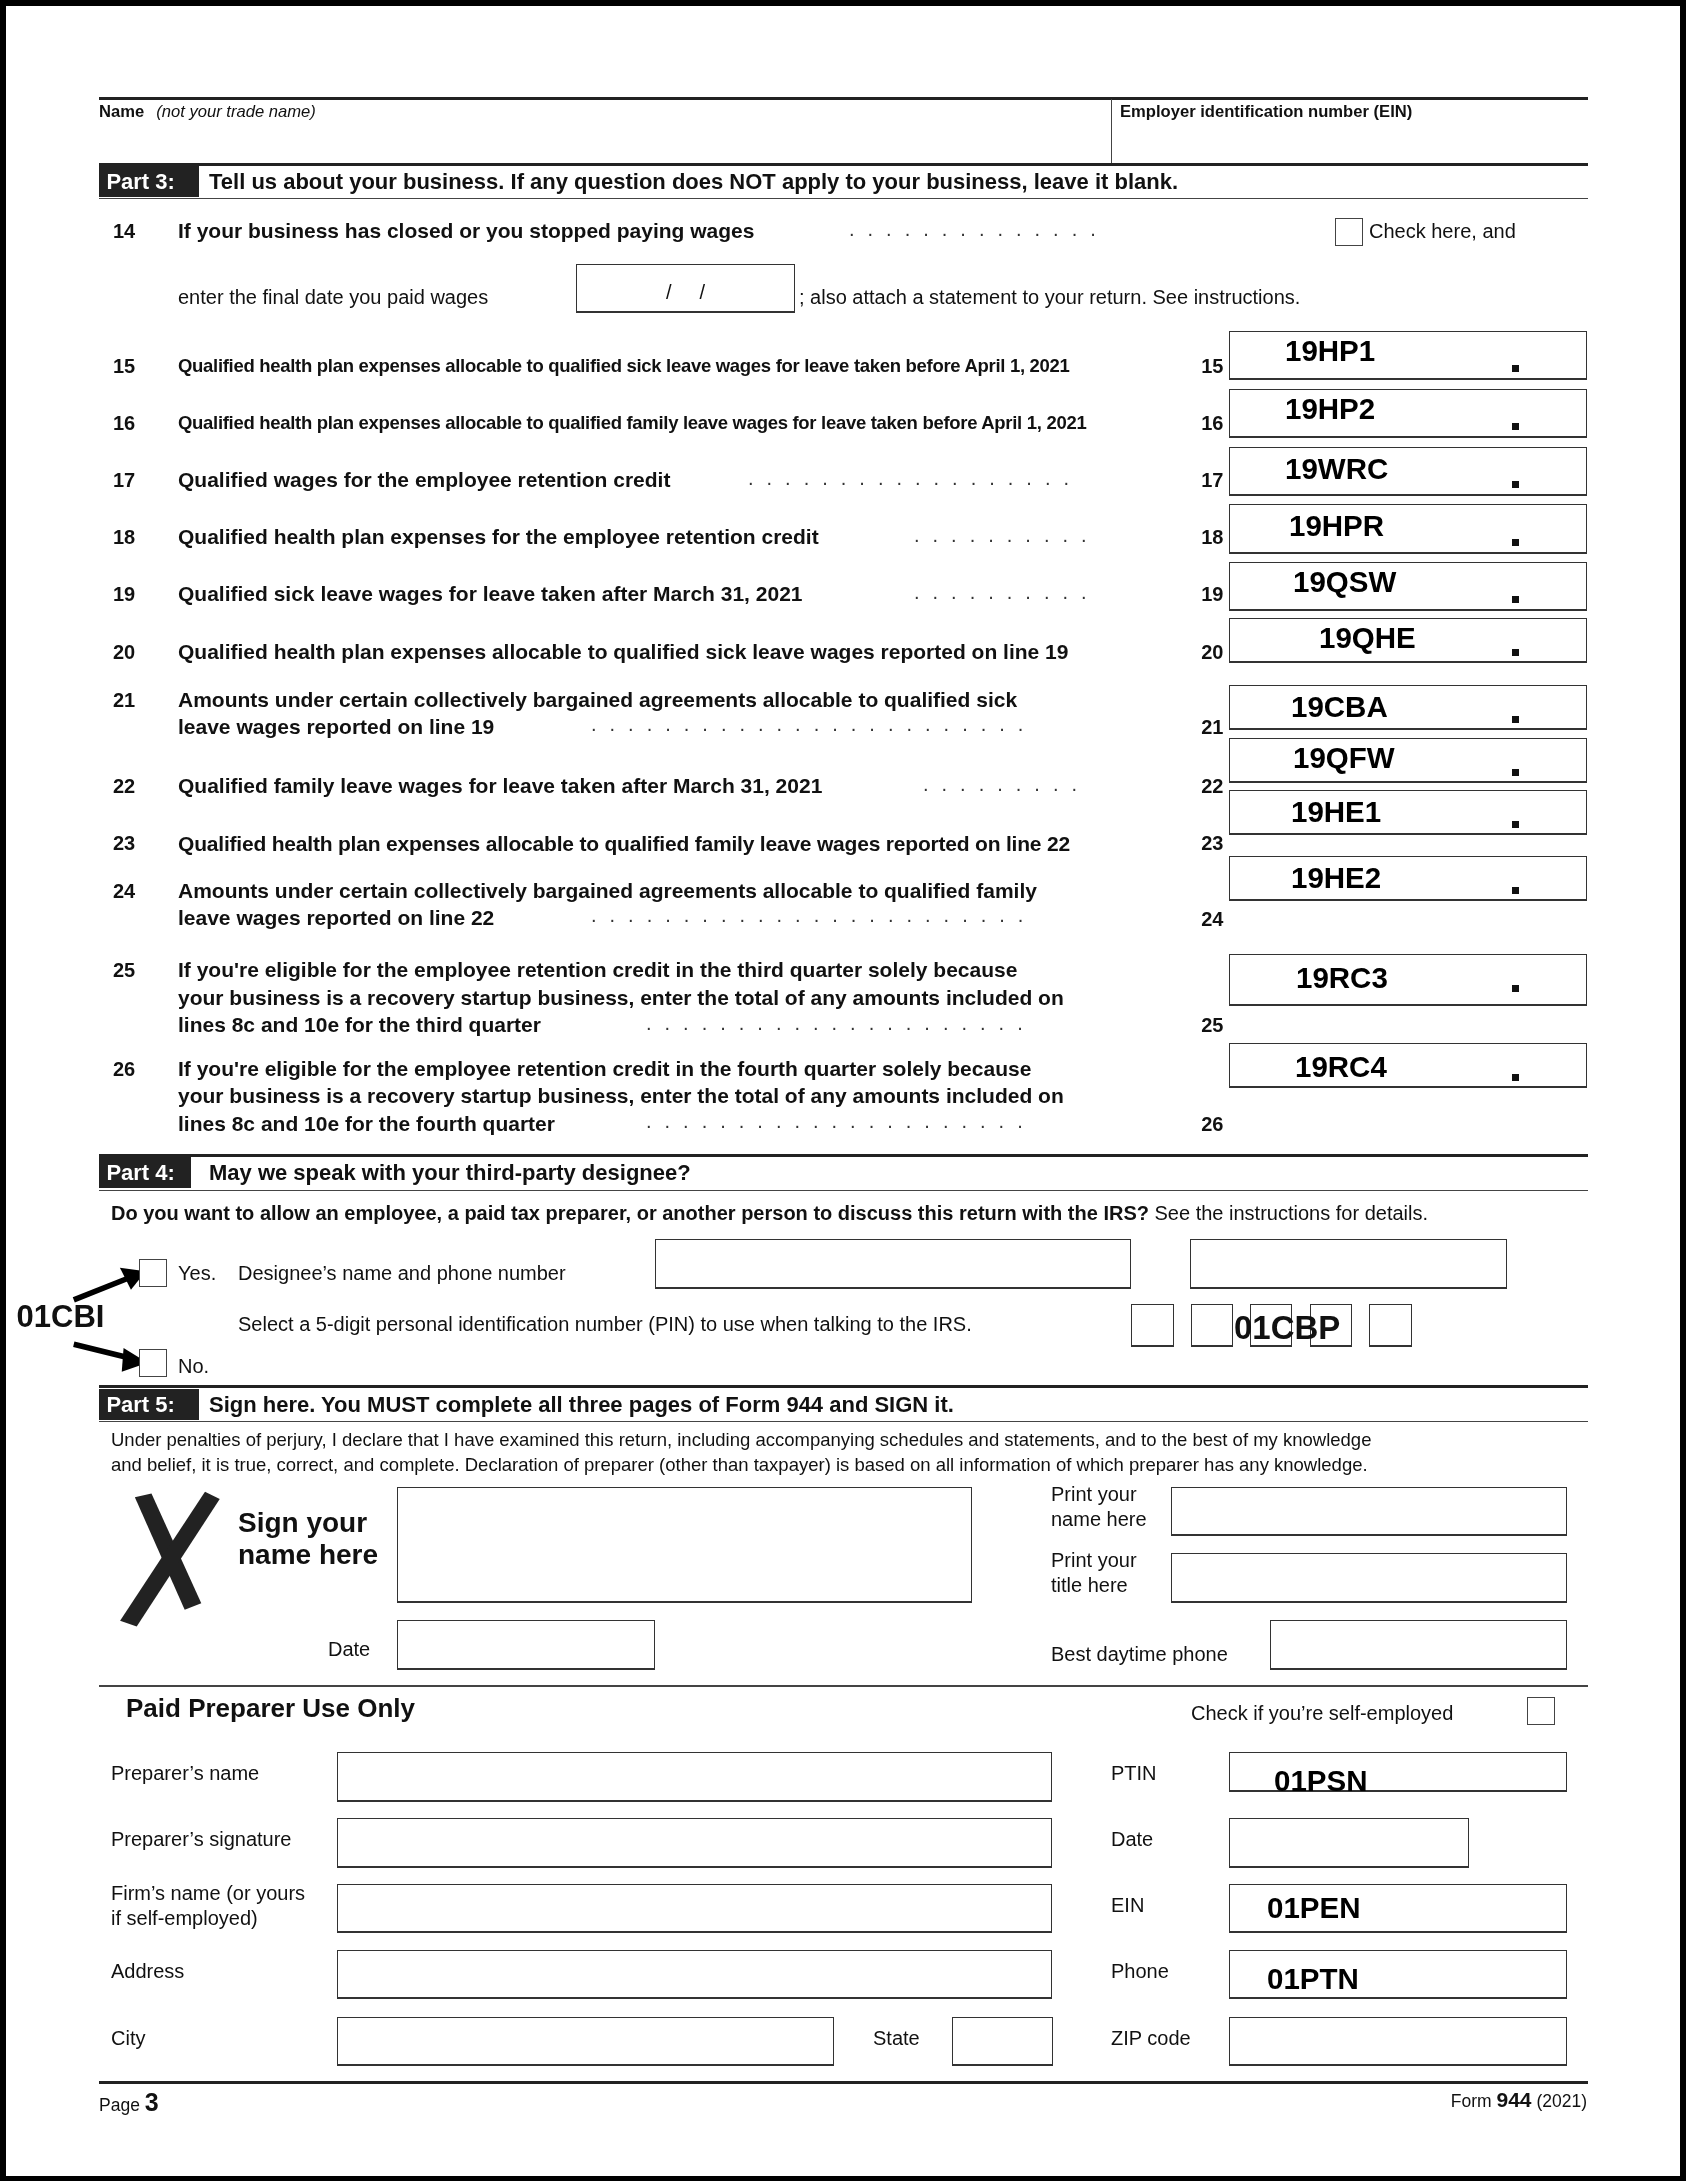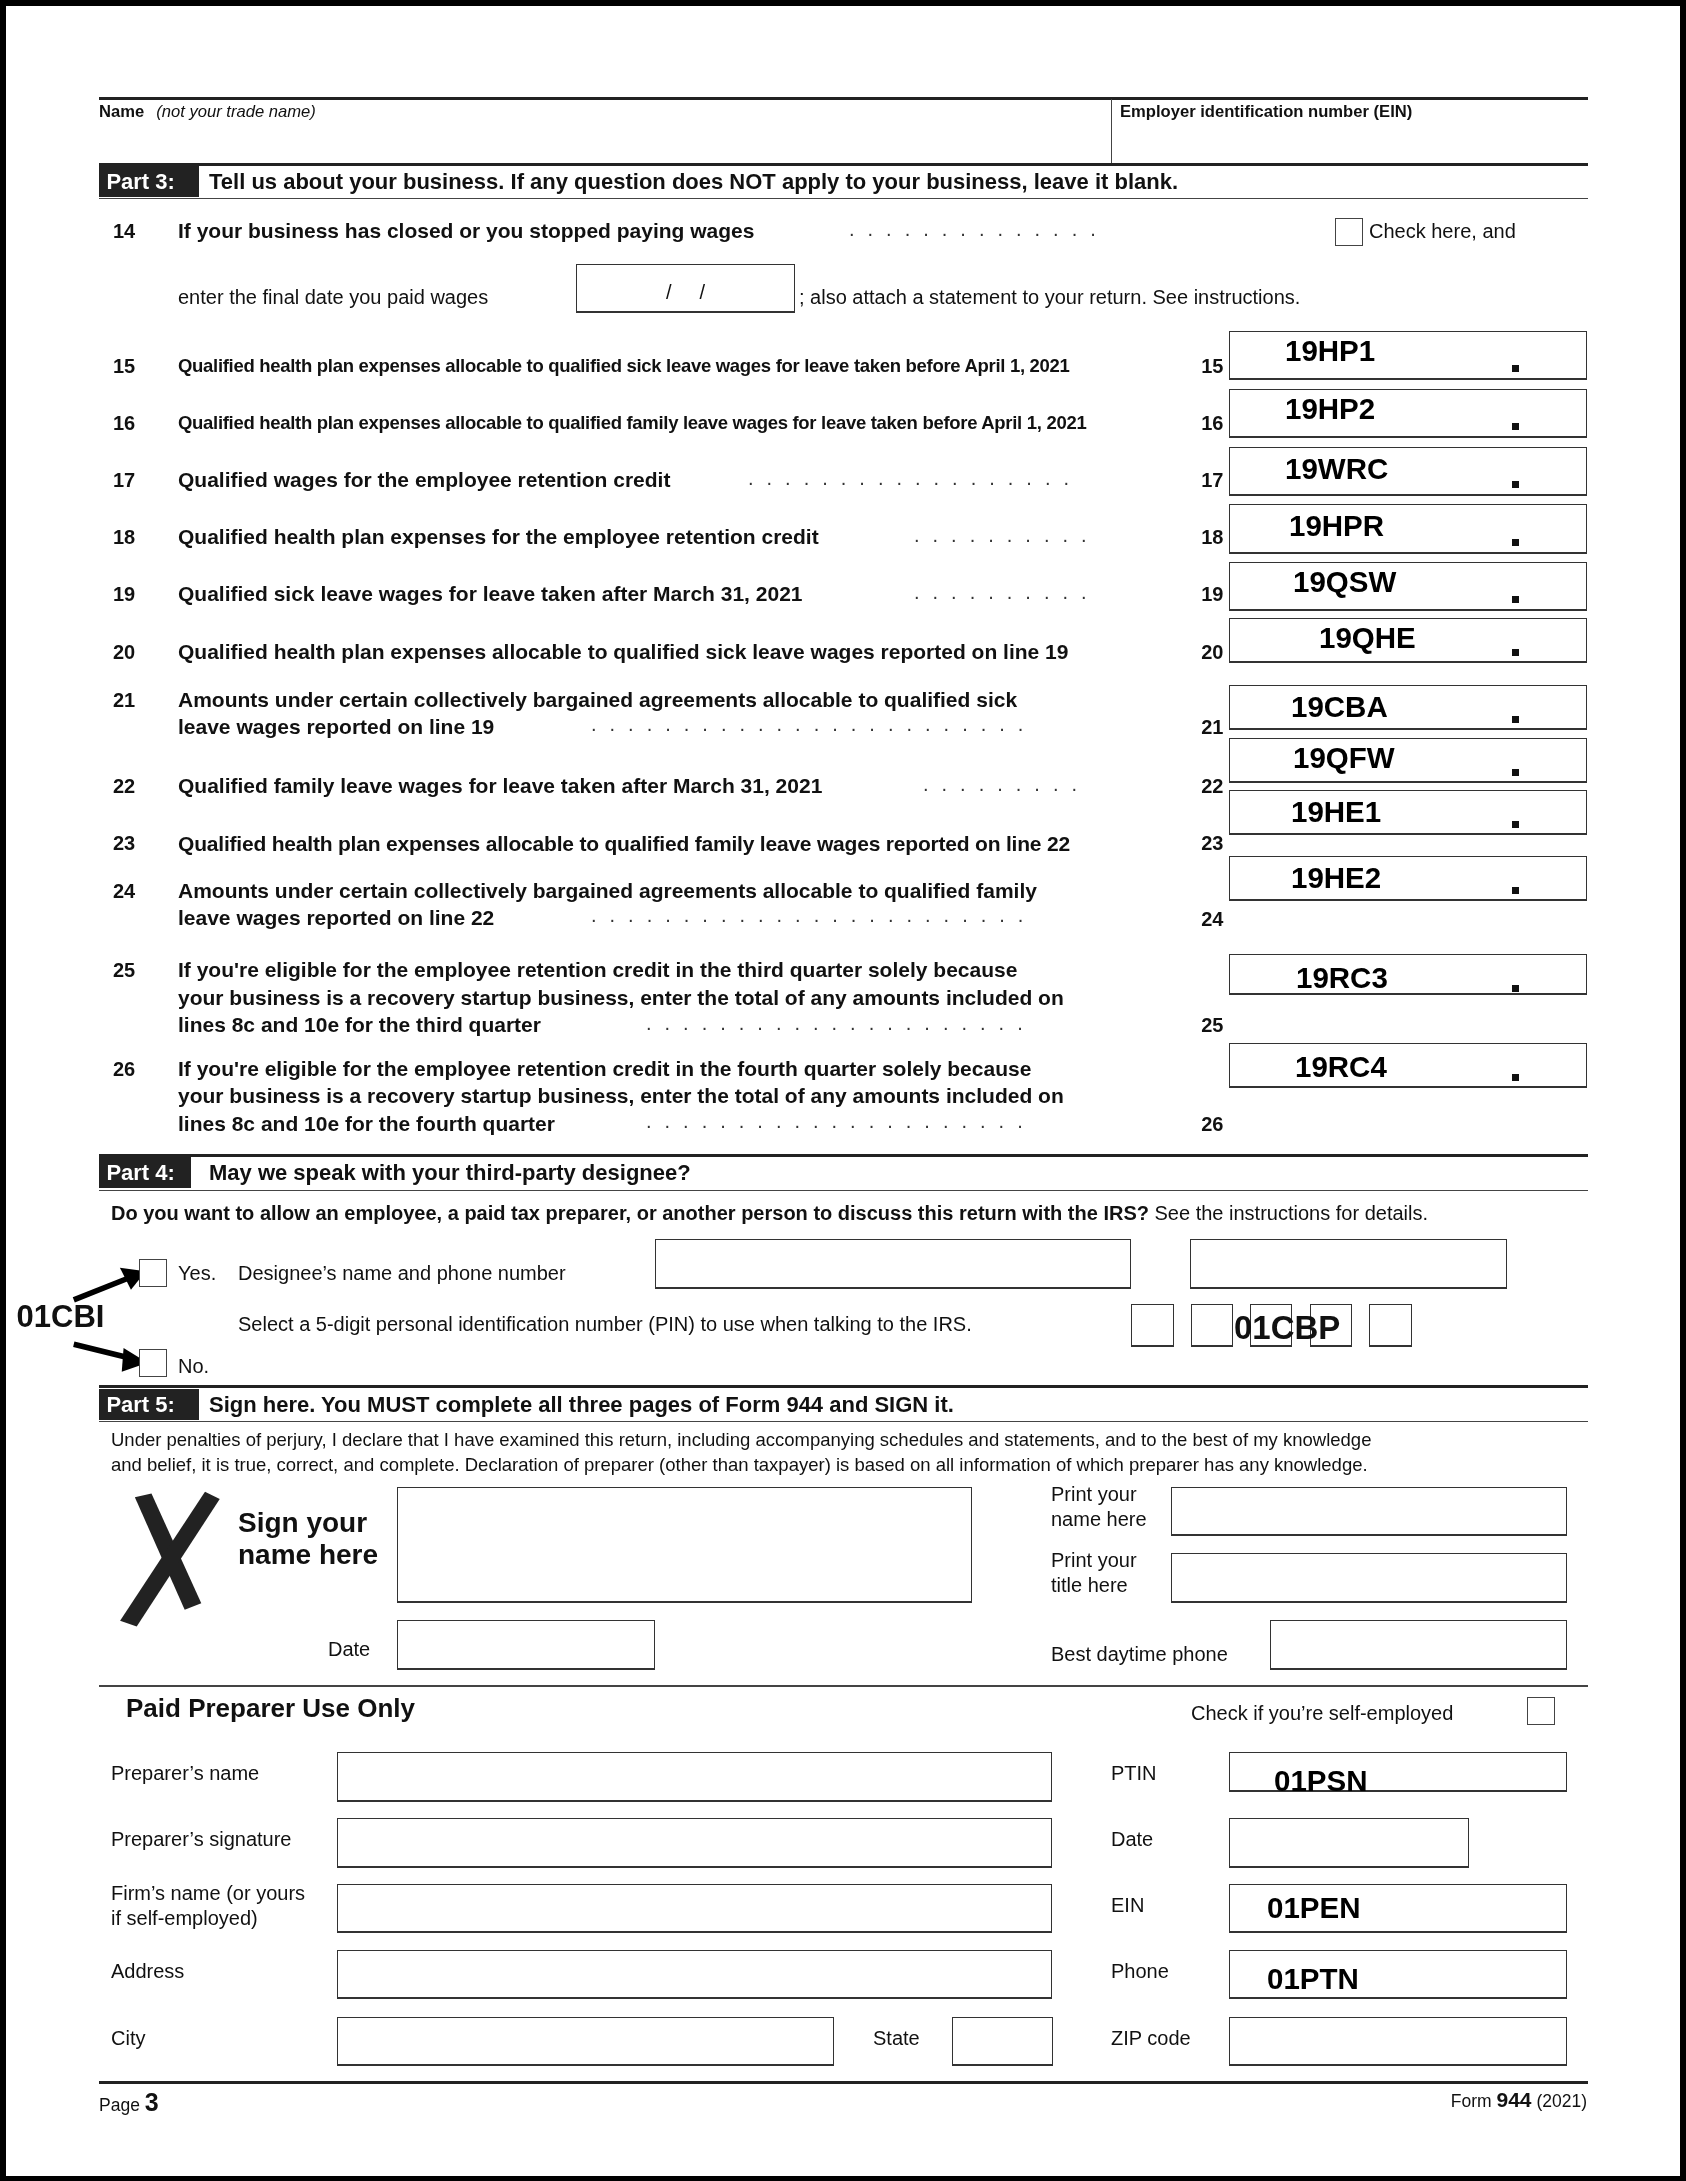--- a/index.html
+++ b/index.html
@@ -142,21 +142,21 @@
   <span class="code" style="left:61px;top:3.7px;">19HE2</span>
   <span class="dot" style="left:282px;top:30px;"></span>
 </div>
 
 <div class="num" style="left:113px;top:959px;">25</div>
 <div class="txt" style="left:178px;top:958px;">If you're eligible for the employee retention credit in the third quarter solely because</div>
 <div class="txt" style="left:178px;top:986px;">your business is a recovery startup business, enter the total of any amounts included on</div>
 <div class="txt" style="left:178px;top:1013px;">lines 8c and 10e for the third quarter</div>
 <div class="lead" style="left:646px;top:1012px;width:535px;">.....................</div>
 <div class="rnum" style="left:1194px;top:1014px;">25</div>
-<div class="box" style="left:1229px;top:954px;width:358px;height:41px;">
+<div class="box" style="left:1229px;top:954px;width:358px;height:52px;">
   <span class="code" style="left:66px;top:5.5px;">19RC3</span>
   <span class="dot" style="left:282px;top:30px;"></span>
 </div>
 
 <div class="num" style="left:113px;top:1058px;">26</div>
 <div class="txt" style="left:178px;top:1057px;">If you're eligible for the employee retention credit in the fourth quarter solely because</div>
 <div class="txt" style="left:178px;top:1084px;">your business is a recovery startup business, enter the total of any amounts included on</div>
 <div class="txt" style="left:178px;top:1112px;">lines 8c and 10e for the fourth quarter</div>
 <div class="lead" style="left:646px;top:1110px;width:535px;">.....................</div>
 <div class="rnum" style="left:1194px;top:1113px;">26</div>

